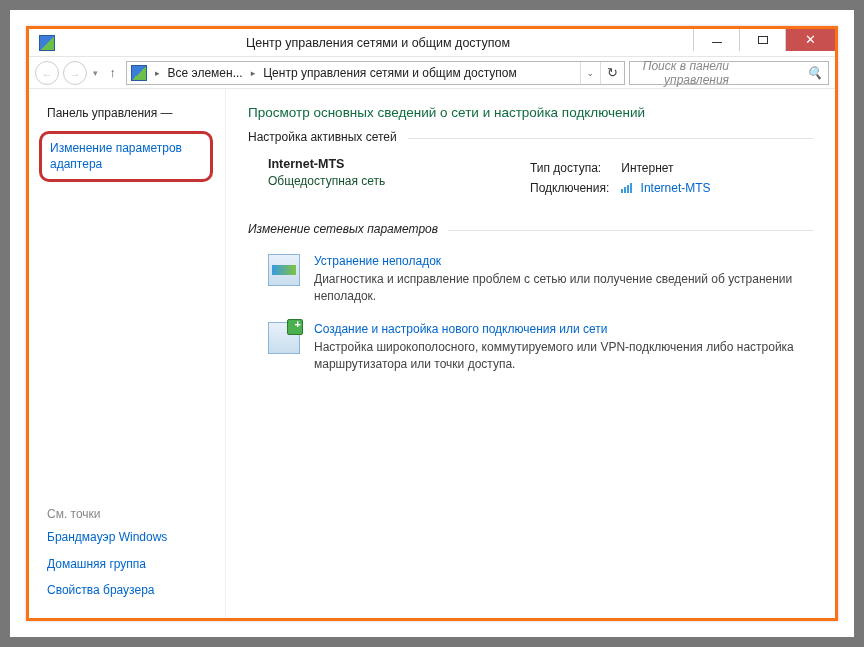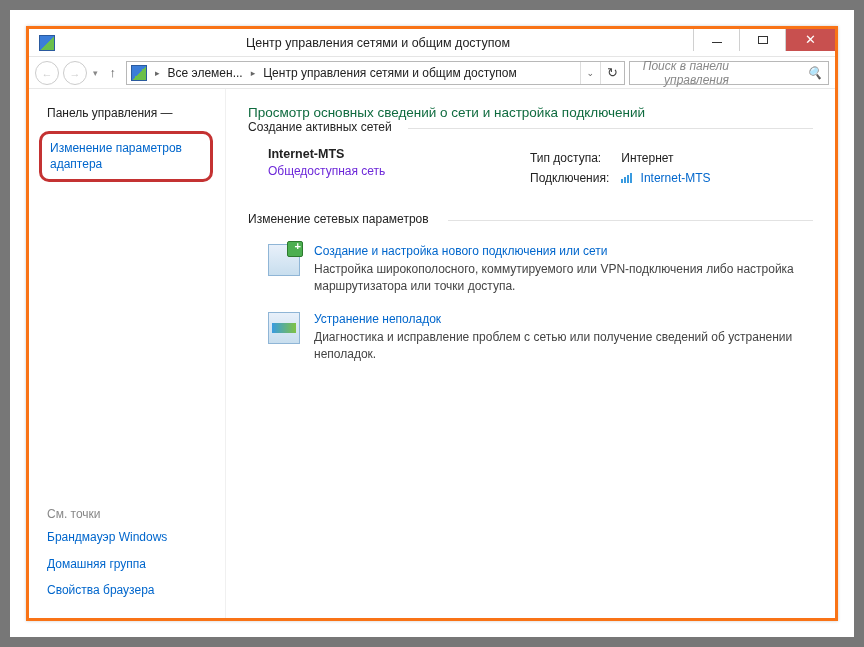--- a/index.html
+++ b/index.html
@@ -31,29 +31,29 @@
   .search span{flex:1; font-style:italic;text-align:right;}
   .search .mag{ font-size:12px; color:#777;}
   .body { display:flex; height:calc(100% - 60px); }
   .sidebar { width:197px; padding:16px 10px 10px 18px; border-right:1px solid #f0f0f0; display:flex; flex-direction:column; font-size:12px; }
   .sidebar .home{ color:#222; line-height:1.35; margin-bottom:10px;}
   .sidebar .link{ color:#0066cc; line-height:1.35; margin-bottom:10px; cursor:pointer;}
   .sidebar .hl{ border:3px solid #c43232; border-radius:10px; padding:6px 8px; margin-left:-8px; margin-right:2px; margin-bottom:8px;}
   .sidebar .spacer{ flex:1;}
   .sidebar .see{ color:#888; margin-bottom:8px;}
   .content { flex:1; padding:16px 22px 10px 22px; font-size:12px; color:#222;}
-  .content h1{ font-size:13.5px; font-weight:400; color:#0f6b3f; margin-bottom:0;}
+  .content h1{ font-size:13.5px; font-weight:400; color:#0f6b3f; margin-bottom:10px;}
   .grp-label{ color:#222; font-size:12px; position:relative; padding-bottom:3px; margin-bottom:10px;}
   .grp-label::after{ content:""; position:absolute; left:160px; right:0; top:8px; border-top:1px solid #e2e2e2;}
-  .grp2-label{ color:#222; font-size:12px; position:relative; margin:22px 0 10px;}
+  .grp2-label{ color:#222; font-size:12px; position:relative; margin:22px 0 10px;font-style:italic;}
   .grp2-label::after{ content:""; position:absolute; left:200px; right:0; top:8px; border-top:1px solid #e2e2e2;}
   .net-row{ display:flex; padding-left:20px;}
   .net-left{ width:260px;}
   .net-left .nm{ font-weight:600; font-size:12.5px; margin-bottom:3px;}
-  .net-left .tp{ color:#6d28d9;}
+  .net-left .tp{ color:#14532d;}
   .net-right{ font-size:12px;}
   .net-right table td{ padding:2px 10px 2px 0;}
   .net-right .lnk{ color:#0066cc;}
   .sig{ display:inline-block; vertical-align:middle; margin-right:4px;}
   .sig span{ display:inline-block; width:2px; background:#3a9be0; margin-right:1px;}
   .item{ display:flex; gap:14px; padding:8px 0 10px 20px;}
   .item .ico{ width:32px; height:32px; flex-shrink:0; position:relative;}
   .ico-conn{ background:linear-gradient(#e8f0fa,#c8deee); border:1px solid #8fb5d6;}
   .ico-conn::before{ content:""; position:absolute; right:-4px; top:-4px; width:14px; height:14px; background:#4caf50; border:1px solid #2d7a2f; border-radius:2px;}
   .ico-conn::after{ content:"+"; position:absolute; right:-2px; top:-5px; color:#fff; font-size:11px; font-weight:bold;}
@@ -116,21 +116,21 @@
       <div class="spacer"></div>
       <div class="see">См. точки</div>
       <div class="link">Брандмауэр Windows</div>
       <div class="link">Домашняя группа</div>
       <div class="link">Свойства браузера</div>
     </div>
 
     <div class="content">
       <h1>Просмотр основных сведений о сети и настройка подключений</h1>
 
-      <div class="grp-label">Создание активных сетей</div>
+      <div class="grp-label">Настройка активных сетей</div>
       <div class="net-row">
         <div class="net-left">
           <div class="nm">Internet-MTS</div>
           <div class="tp">Общедоступная сеть</div>
         </div>
         <div class="net-right">
           <table>
             <tbody>
                 <tr>
               <td>Тип доступа:</td>
@@ -144,29 +144,29 @@
               </td>
             </tr>
           </tbody>
             </table>
         </div>
       </div>
 
       <div class="grp2-label">Изменение сетевых параметров</div>
 
       <div class="item">
+        <div class="ico ico-trbl"></div>
+        <div class="txt">
+          <div class="tl">Устранение неполадок</div>
+          <div class="ds">Диагностика и исправление проблем с сетью или получение сведений об устранении неполадок.</div>
+        </div>
+      </div>
+
+      <div class="item">
         <div class="ico ico-conn"></div>
         <div class="txt">
           <div class="tl">Создание и настройка нового подключения или сети</div>
           <div class="ds">Настройка широкополосного, коммутируемого или VPN-подключения либо настройка маршрутизатора или точки доступа.</div>
-        </div>
-      </div>
-
-      <div class="item">
-        <div class="ico ico-trbl"></div>
-        <div class="txt">
-          <div class="tl">Устранение неполадок</div>
-          <div class="ds">Диагностика и исправление проблем с сетью или получение сведений об устранении неполадок.</div>
         </div>
       </div>
     </div>
   </div>
 </div>
 
 </body></html>

